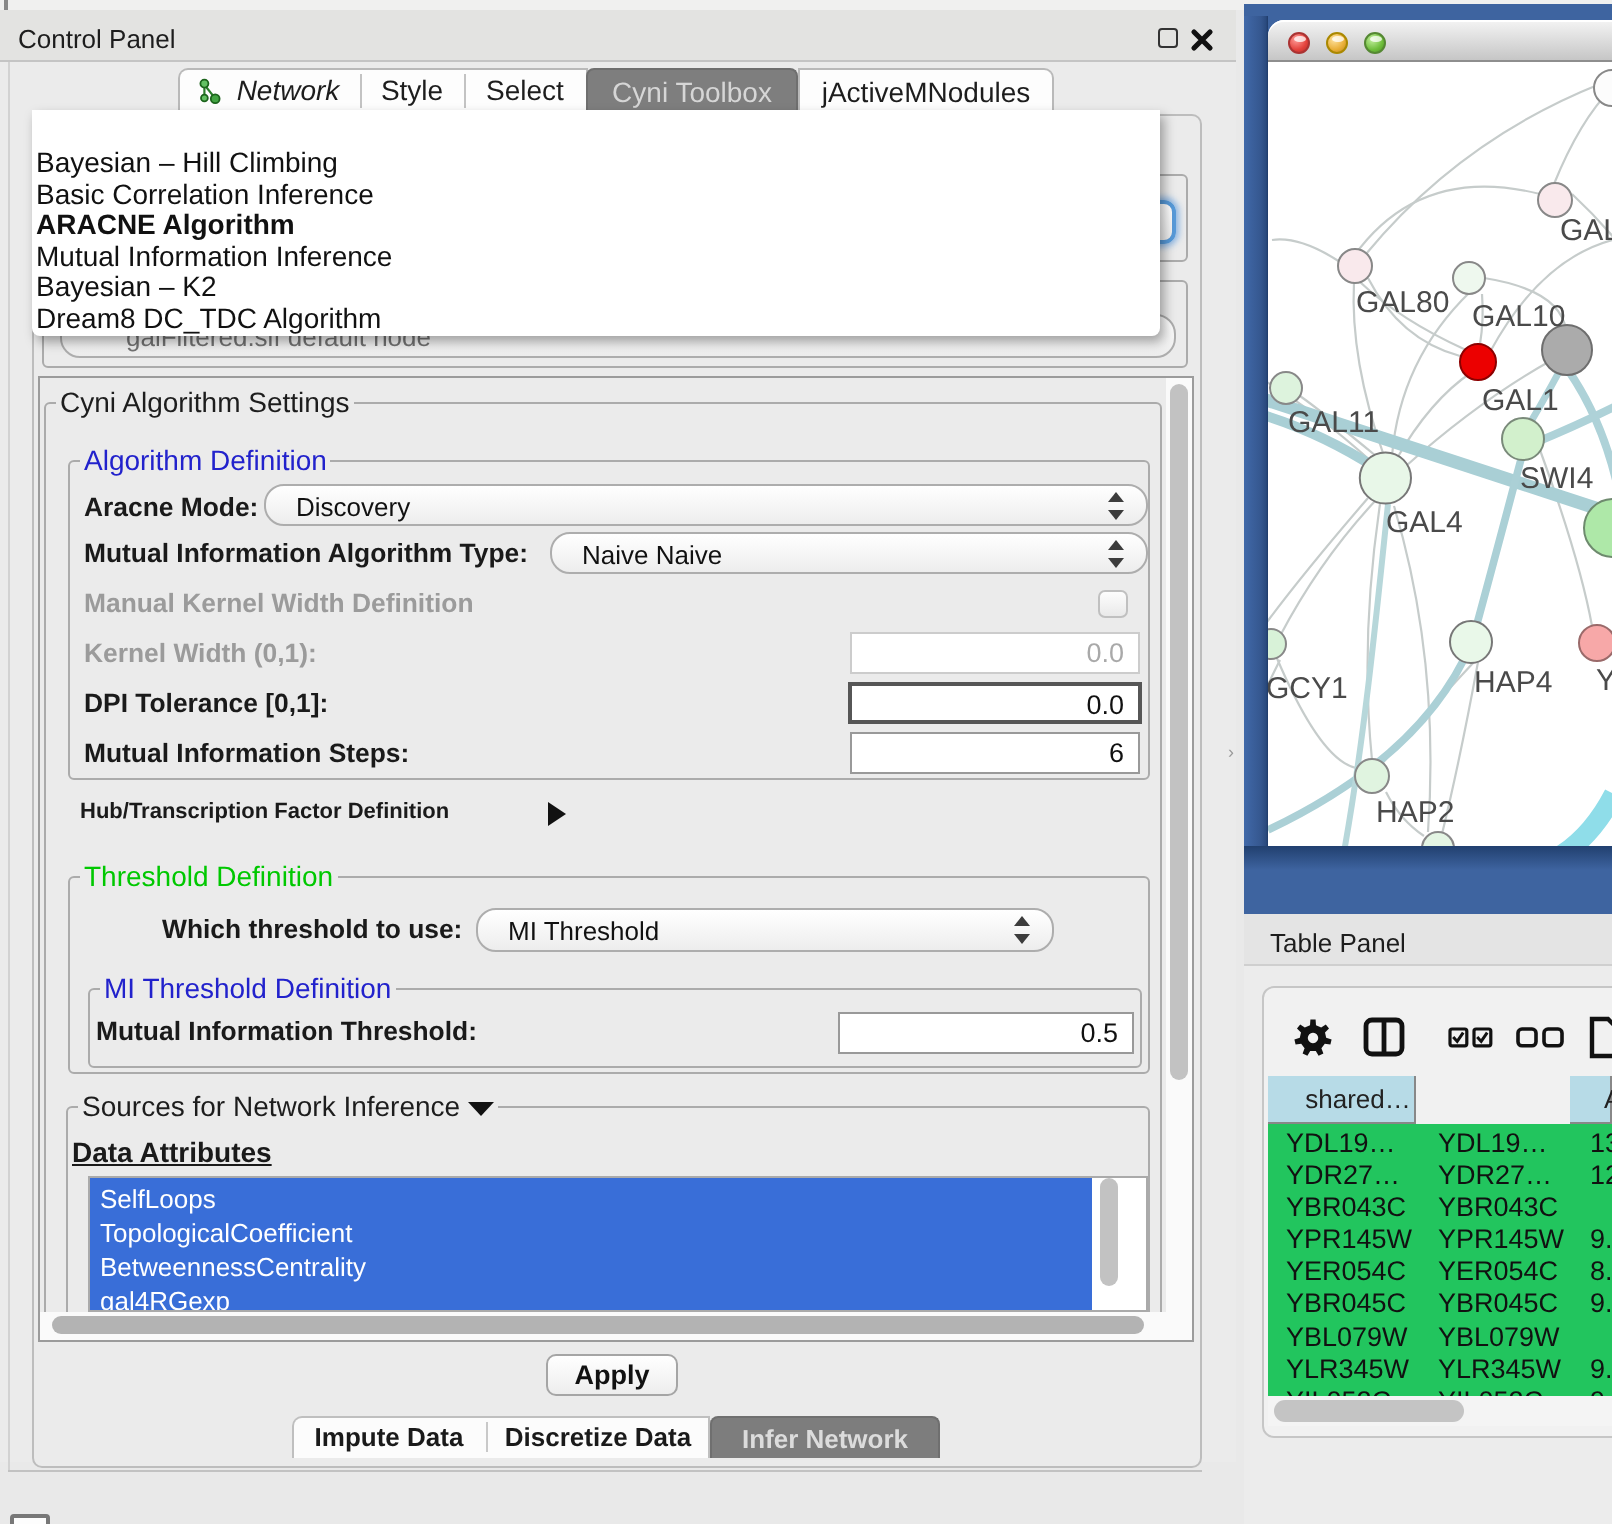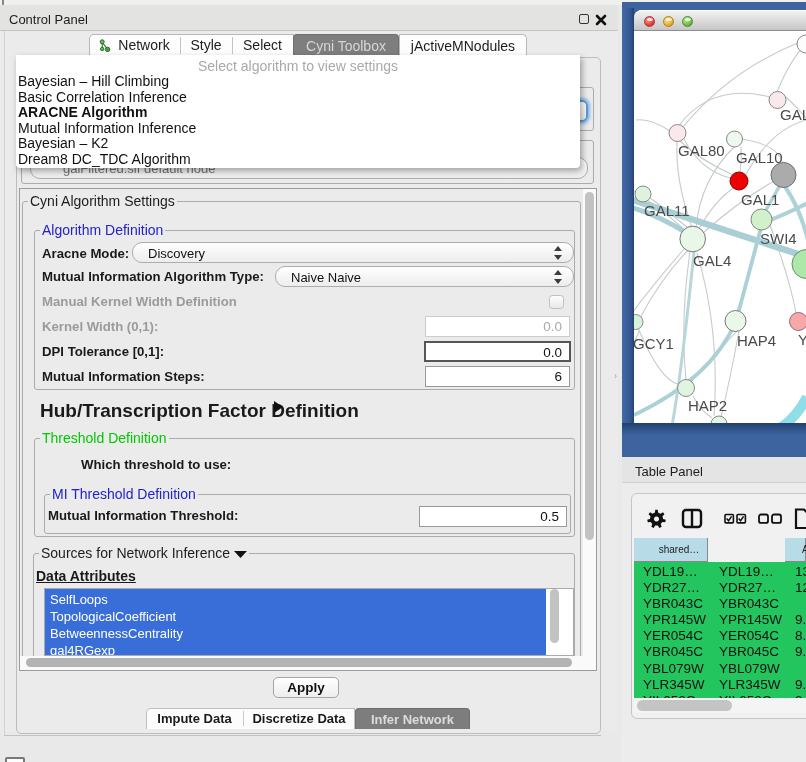--- a/index.html
+++ b/index.html
@@ -24,21 +24,21 @@
     </svg>
 
 <div class="abs" style="left:4px;top:31px;width:1px;height:704px;background:#d2d2d2;"></div>
 
 <div class="abs" style="left:16px;top:57px;width:585px;height:677px;background:#ebebeb;border:1px solid #bdbdbd;border-radius:5px;"></div>
 
 <div id="toptabs">
   <div class="abs" style="left:89px;top:34px;width:205px;height:23px;background:#fdfdfd;border:1px solid #b9b9b9;border-bottom:none;border-radius:5px 0 0 0;"></div>
   <div class="abs" style="left:180px;top:37px;width:1px;height:17px;background:#c3c3c3;"></div>
   <div class="abs" style="left:232px;top:37px;width:1px;height:17px;background:#c3c3c3;"></div>
-  <div class="abs ttab" style="left:89px;width:91px;">
+  <div class="abs ttab" style="left:89px;width:91px;font-style:italic;">
     <svg class="abs" style="left:10px;top:5px" width="12" height="14" viewBox="0 0 12 14">
       <line x1="3.2" y1="3.4" x2="8.3" y2="9.8" stroke="#2a7d2a" stroke-width="1.1"></line>
       <line x1="3.2" y1="3.4" x2="3.2" y2="9.4" stroke="#2a7d2a" stroke-width="1.1"></line>
       <circle cx="3.2" cy="2.8" r="2" fill="#63c063" stroke="#1c641c" stroke-width="0.9"></circle>
       <circle cx="3.2" cy="10" r="1.7" fill="#63c063" stroke="#1c641c" stroke-width="0.9"></circle>
       <circle cx="8.6" cy="10.4" r="2.2" fill="#42a442" stroke="#1c641c" stroke-width="0.9"></circle>
     </svg>
     <span style="margin-left:19px">Network</span></div>
   <div class="abs ttab" style="left:180px;width:52px;">Style</div>
   <div class="abs ttab" style="left:232px;width:61px;">Select</div>
@@ -79,29 +79,33 @@
       <span class="carr"></span>
     </div>
 <div class="abs lbl dis" style="left:42px;top:293.5px;">Manual Kernel Width Definition</div>
 <div class="abs" style="left:549px;top:295px;width:15px;height:14px;background:linear-gradient(#fdfdfd,#e9e9e9);border:1px solid #c0c0c0;border-radius:3.5px;"></div>
 <div class="abs lbl dis" style="left:42px;top:318.5px;">Kernel Width (0,1):</div>
 <div class="abs tfield" style="left:425px;top:316px;width:145px;height:21px;color:#a9a9a9;border-color:#cccccc;">0.0</div>
 <div class="abs lbl" style="left:42px;top:343.5px;">DPI Tolerance [0,1]:</div>
 <div class="abs tfield" style="left:424px;top:341px;width:147px;height:21px;border:2px solid #565656;">0.0</div>
 <div class="abs lbl" style="left:42px;top:368.5px;">Mutual Information Steps:</div>
 <div class="abs tfield" style="left:425px;top:366px;width:145px;height:21px;">6</div>
-<div class="abs lbl" style="left:40px;top:400px;font-size:19px;">Hub/Transcription Factor Definition</div>
+<div class="abs lbl" style="left:40px;top:400px;font-size:11px;">Hub/Transcription Factor Definition</div>
 <svg class="abs" style="left:272px;top:400px" width="12" height="14" viewBox="0 0 12 14">
       <path d="M2 1 L11 7 L2 13 Z" fill="#111"></path>
     </svg>
 
 <fieldset class="abs fs" style="left:34px;top:430px;width:541px;height:107px;">
   <legend style="color:#00c800;">Threshold Definition</legend>
 </fieldset>
 <div class="abs lbl" style="left:81px;top:457px;">Which threshold to use:</div>
+<div class="abs combo" style="left:238px;top:454px;width:289px;height:22px;">
+      <span class="ctext">MI Threshold</span>
+      <span class="carr"></span>
+    </div>
 <fieldset class="abs fs" style="left:44px;top:486px;width:527px;height:48px;">
   <legend style="color:#2222cc;">MI Threshold Definition</legend>
 </fieldset>
 <div class="abs lbl" style="left:48px;top:508px;">Mutual Information Threshold:</div>
 <div class="abs tfield" style="left:419px;top:506px;width:148px;height:21px;">0.5</div>
 
 <fieldset class="abs fs" style="left:33px;top:545px;width:542px;height:120px;">
   <legend>Sources for Network Inference <svg width="13" height="9" viewBox="0 0 13 9" style="vertical-align:middle">
           <path d="M0 1 L13 1 L6.5 8 Z" fill="#111"></path>
         </svg></legend>
@@ -137,21 +141,20 @@
 .carr:after { content:""; position:absolute; left:0; bottom:1px; border:4.5px solid transparent; border-top:5.5px solid #3c3c3c; border-bottom-width:0; }
 .tfield { background:#fff; border:1px solid #999; font-size:13.5px; color:#111; text-align:right; padding:2px 7px 0 0; }
 </style>
 
 <div class="abs" style="left:4px;top:735px;width:597px;height:1px;background:#c2c2c2;"></div>
 <div class="abs" style="left:5px;top:757px;width:20px;height:10px;background:#fdfdfd;border:2px solid #787878;border-radius:2px;"></div>
 
 <div class="abs" style="left:614px;top:371px;width:7px;height:7px;color:#9a9a9a;font-size:9px;">›</div>
 
 <div class="abs" style="left:16px;top:55px;width:564px;height:113px;background:#fff;border-radius:0 0 4px 4px;box-shadow:2px 3px 6px rgba(0,0,0,0.35);"></div>
-<div class="abs" style="left:16px;top:58px;width:564px;height:13px;font-size:14px;color:#a9a9a9;text-align:center;">Select algorithm to view settings</div>
 <div class="abs" style="left:18px;top:74px;width:558px;font-size:14px;color:#111;line-height:15.5px;">
 Bayesian – Hill Climbing<br>
 Basic Correlation Inference<br>
 <b>ARACNE Algorithm</b><br>
 Mutual Information Inference<br>
 Bayesian – K2<br>
 Dream8 DC_TDC Algorithm
 </div>
 
 <div class="abs" style="left:622px;top:2px;width:184px;height:455px;background:#3e64a0;"></div>
@@ -261,21 +264,21 @@
   </g>
   <g fill="none" stroke="#111" stroke-width="2.2">
     <path d="M151 2.5 h8 l5 5 v13.5 h-13 z"></path>
   </g>
 </svg>
 
 <div class="abs thdr" style="left:634px;top:538px;width:74px;background:#b7dbe7;">shared…</div>
 <div class="abs thdr" style="left:709px;top:570px;width:53px;background:#dbdbdb;">name</div>
 <div class="abs thdr" style="left:785px;top:538px;width:21px;background:#b7dbe7;">A</div>
 <style>
-.thdr { height:24px; border-right:1px solid #888; border-bottom:1px solid #888; font-size:10px; color:#222; text-align:center; line-height:23px; padding-left:17px; }
+.thdr { height:24px; border-right:1px solid #888; border-bottom:1px solid #888; font-size:13px; color:#222; text-align:center; line-height:23px; padding-left:17px; }
 </style>
 
 <div class="abs" style="left:634px;top:562px;width:196px;height:136px;background:#22c55e;overflow:hidden;">
   <div style="position:absolute;left:9px;top:2px;line-height:16.1px;font-size:13.5px;color:#111;">YDL19…<br>YDR27…<br>YBR043C<br>YPR145W<br>YER054C<br>YBR045C<br>YBL079W<br>YLR345W<br>YIL052C</div>
   <div style="position:absolute;left:85px;top:2px;line-height:16.1px;font-size:13.5px;color:#111;">YDL19…<br>YDR27…<br>YBR043C<br>YPR145W<br>YER054C<br>YBR045C<br>YBL079W<br>YLR345W<br>YIL052C</div>
   <div style="position:absolute;left:161px;top:2px;line-height:16.1px;font-size:13.5px;color:#111;">13<br>12<br><br>9.<br>8.<br>9.<br><br>9.<br>9.</div>
 </div>
 <div class="abs" style="left:634px;top:698px;width:172px;height:15px;background:#f4f4f4;"></div>
 <div class="abs" style="left:637px;top:700px;width:95px;height:11px;background:#c4c4c4;border-radius:6px;"></div>
 

